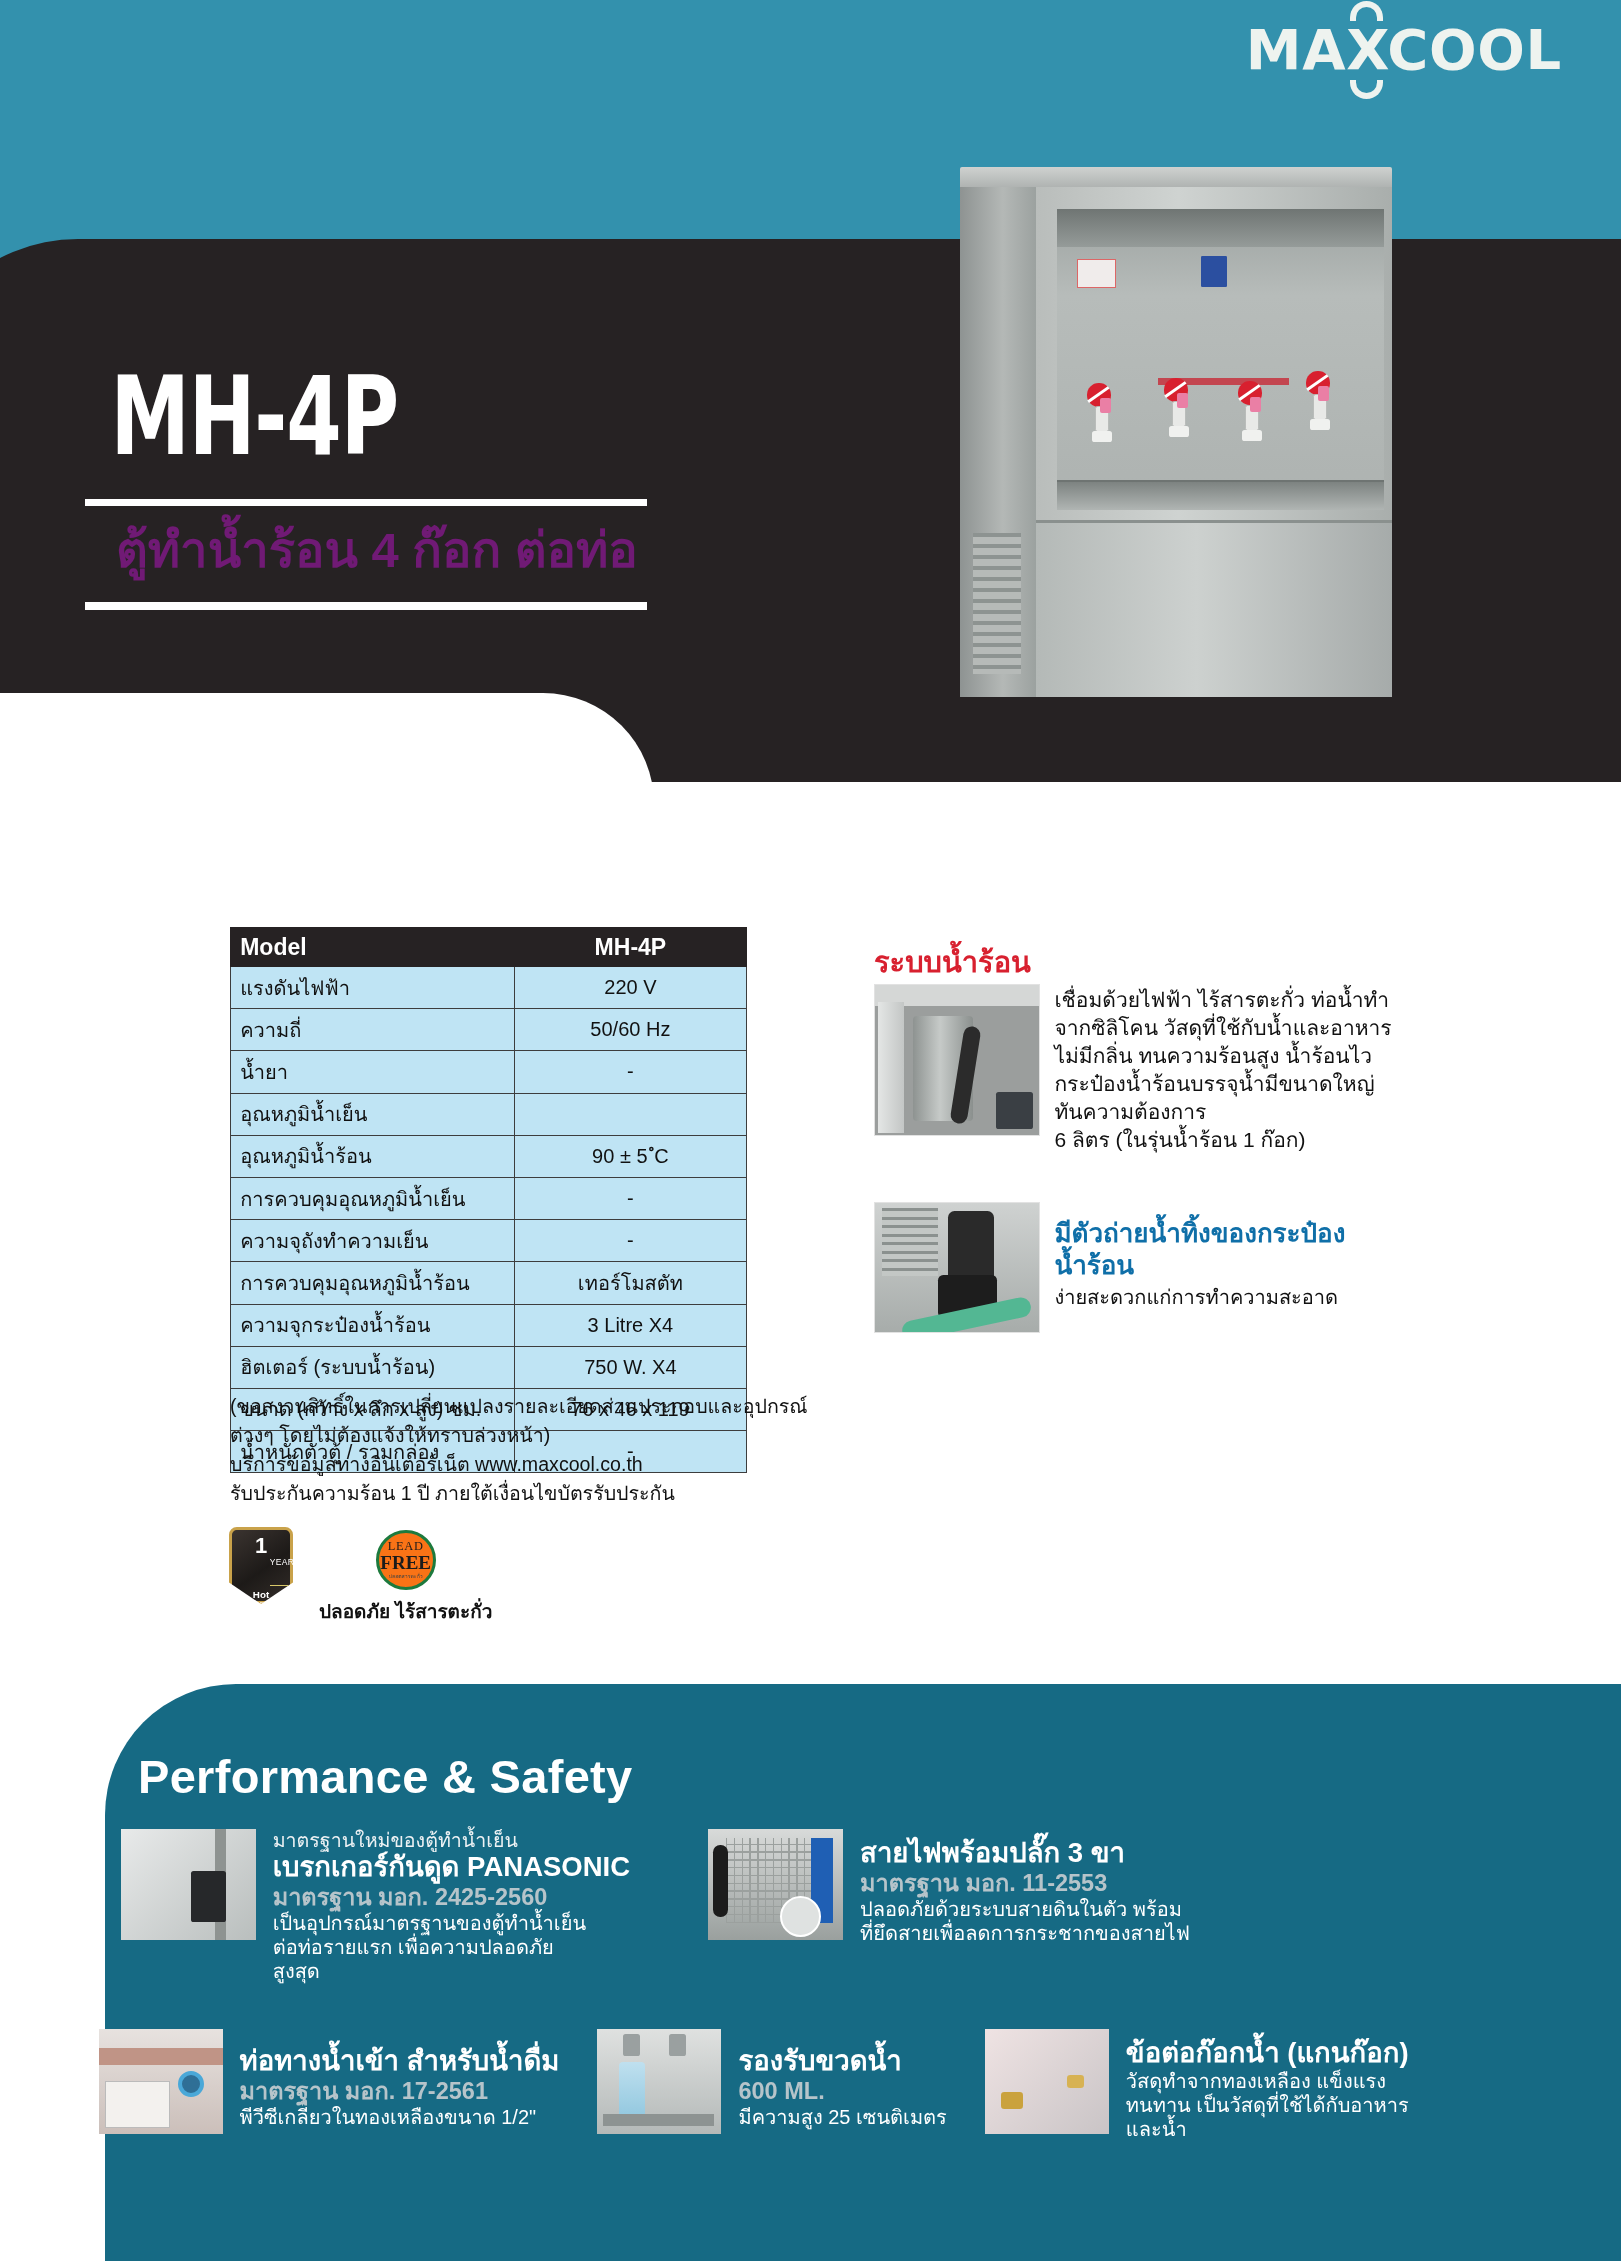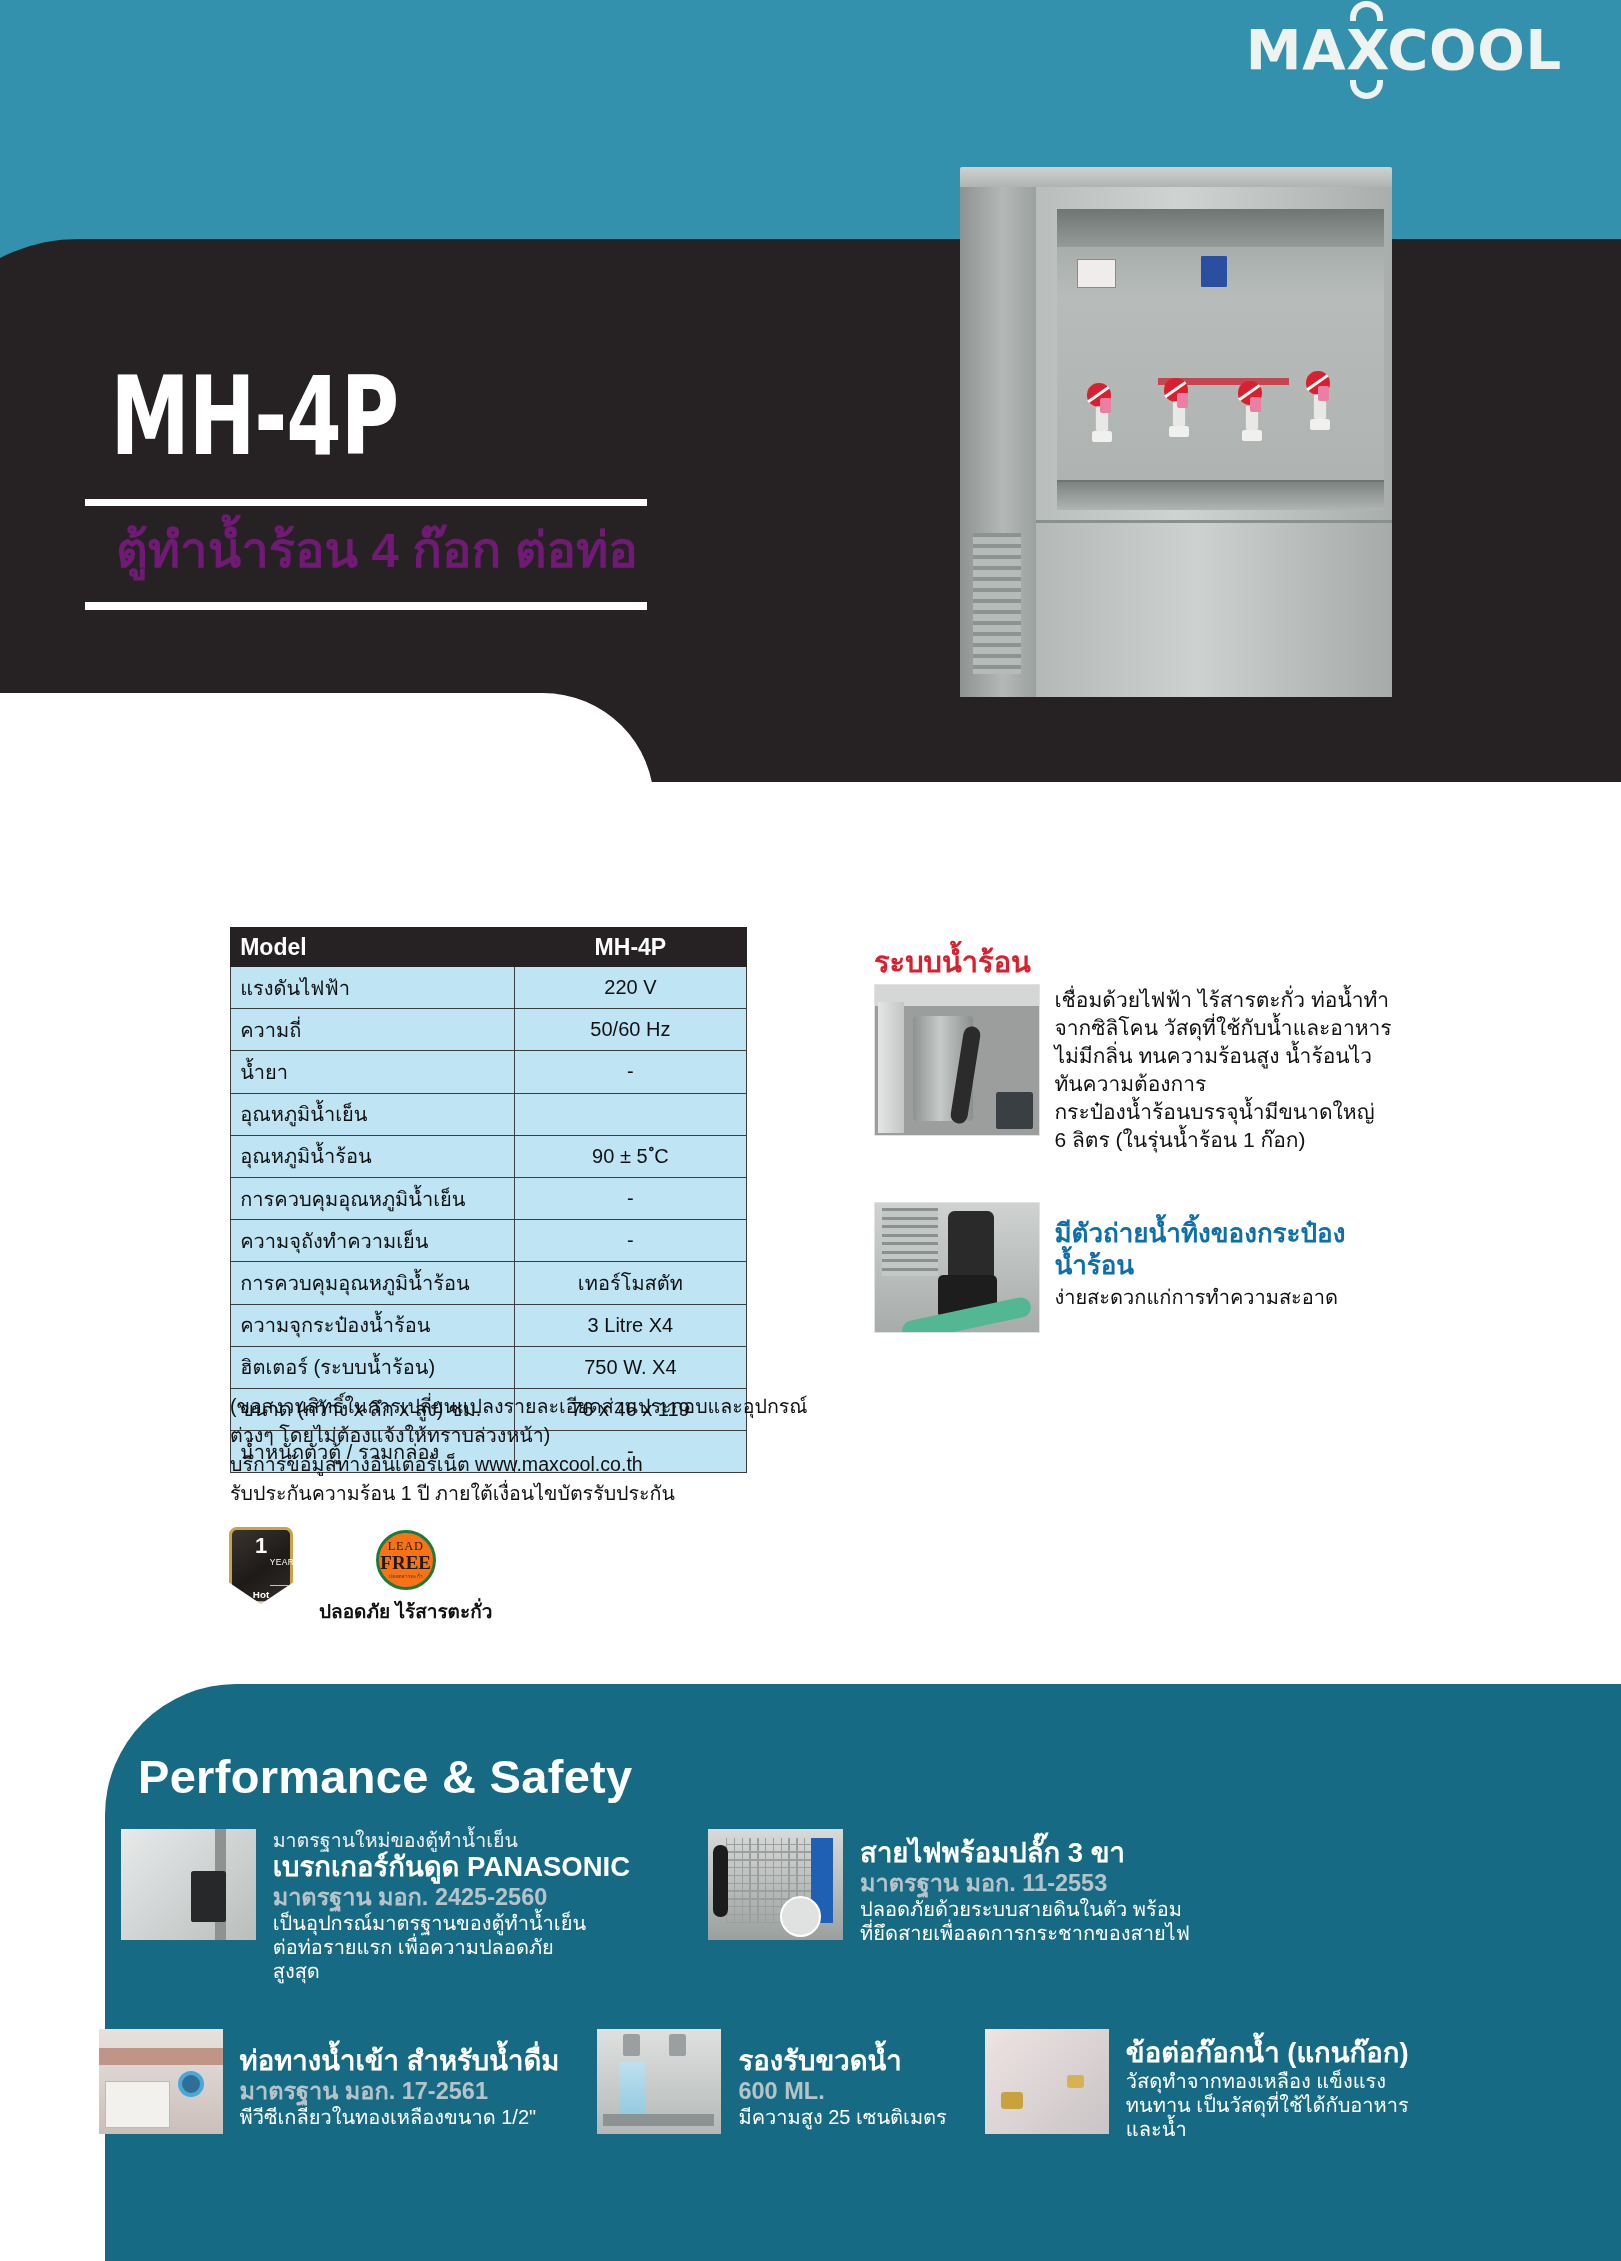--- a/index.html
+++ b/index.html
@@ -339,22 +339,22 @@
             <span class="cyl"></span>
             <span class="hose"></span>
             <span class="pnl"></span>
           </div>
       </div>
     </div>
     <div class="rf-body" style="padding-top:38px;">
       <div>เชื่อมด้วยไฟฟ้า ไร้สารตะกั่ว ท่อน้ำทำ</div>
       <div>จากซิลิโคน วัสดุที่ใช้กับน้ำและอาหาร</div>
       <div>ไม่มีกลิ่น ทนความร้อนสูง น้ำร้อนไว</div>
+      <div>กระป๋องน้ำร้อนบรรจุน้ำมีขนาดใหญ่</div>
       <div>ทันความต้องการ</div>
-      <div>กระป๋องน้ำร้อนบรรจุน้ำมีขนาดใหญ่</div>
       <div>6 ลิตร (ในรุ่นน้ำร้อน 1 ก๊อก)</div>
     </div>
   </div>
 </div>
 
 <div class="rfeat rfeat-2">
   <div class="rf-row">
     <div class="rf-img rf-img-2">
       <div class="ph-b">
           <span class="louv"></span>

